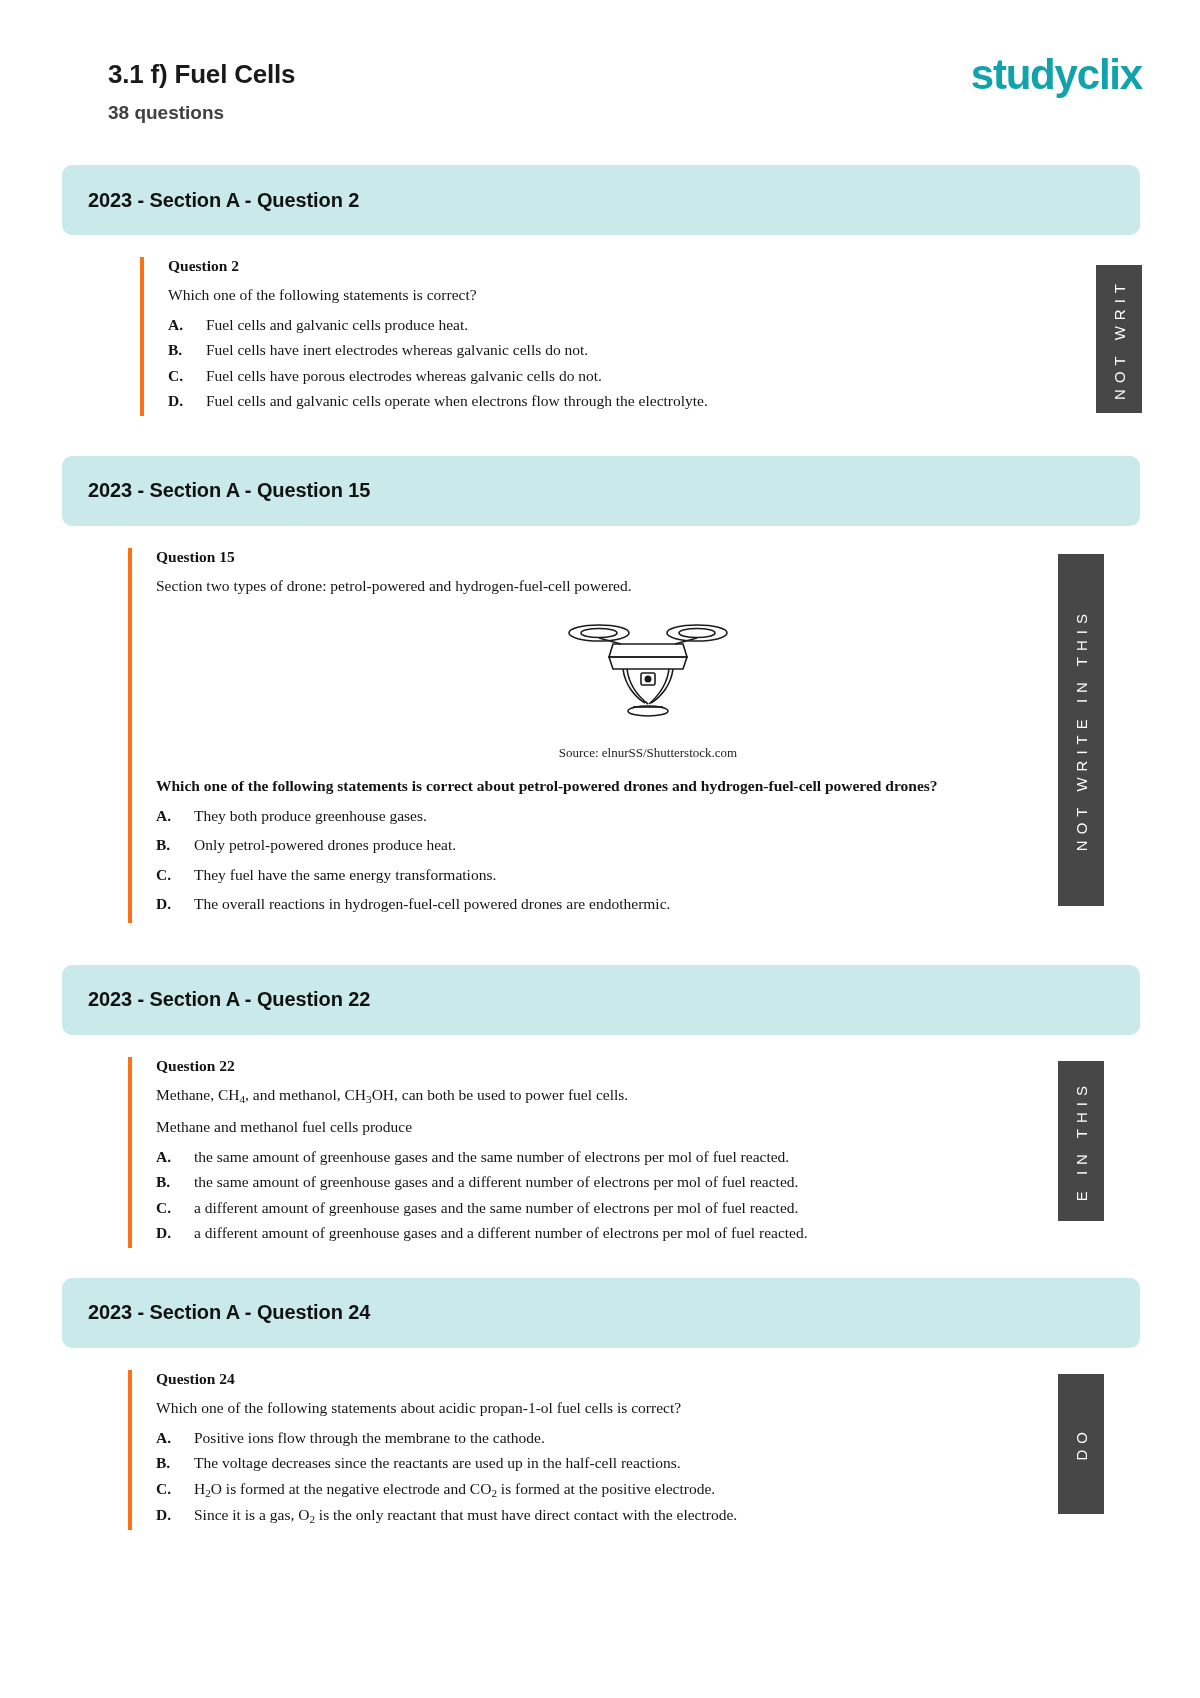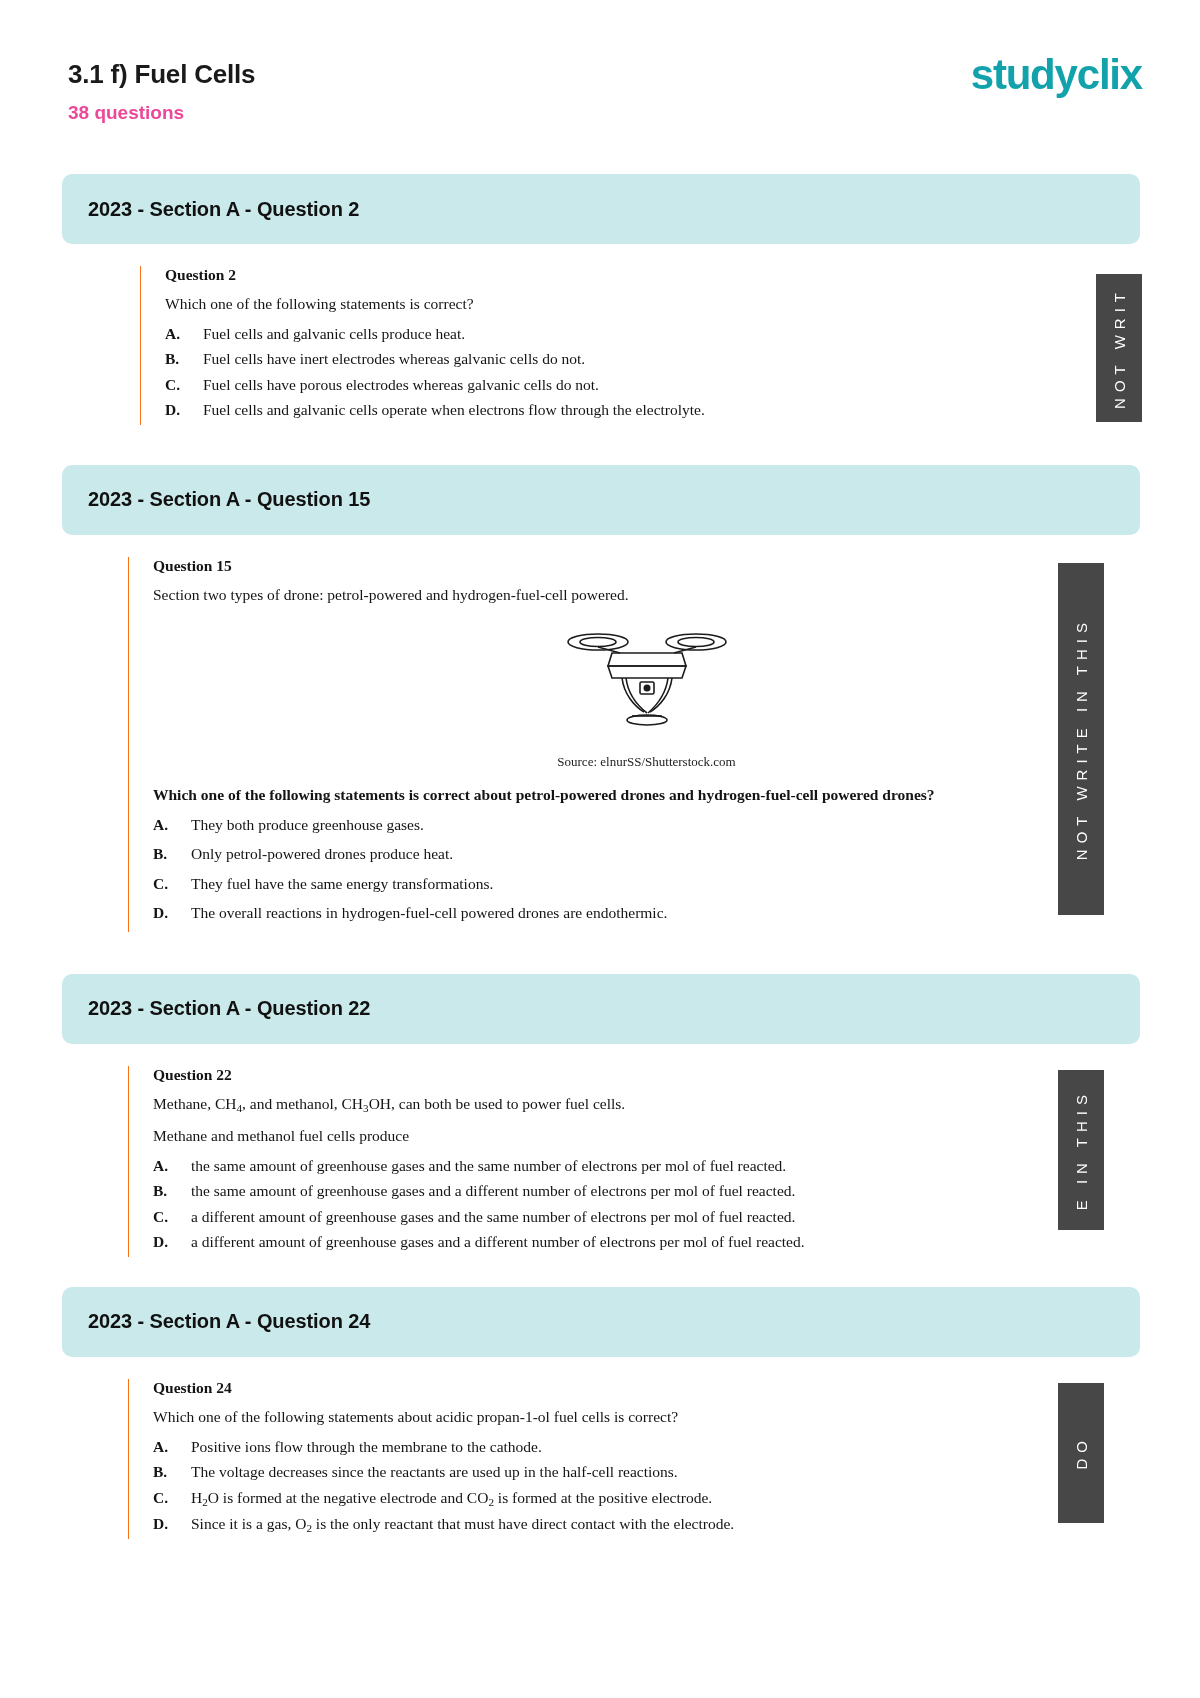--- a/index.html
+++ b/index.html
@@ -10,35 +10,35 @@
     font-family:"Liberation Sans", sans-serif;
     color:#111;
     position:relative;
     overflow:hidden;
   }
   .page { position:relative; width:1200px; height:1698px; padding:0; }
 
   
   .header {
     position:relative;
-    padding:60px 60px 0 68px;
+    padding:60px 60px 0 108px;
     height:150px;
   }
   .doc-title {
     font-size:26px;
     font-weight:700;
     letter-spacing:-0.2px;
     color:#1a1a1a;
     margin:0 0 12px 0;
     line-height:1.15;
   }
   .doc-subtitle {
     font-size:19px;
     font-weight:700;
-    color:#ec4899;
+    color:#404040;
     margin:0;
     line-height:1.15;
   }
   .brand {
     position:absolute;
     right:58px;
     top:54px;
     font-size:42px;
     font-weight:700;
     color:#12a2ab;
@@ -65,21 +65,21 @@
     letter-spacing:-0.1px;
   }
 
   .qbody {
     position:relative;
     padding:22px 0 10px 0;
     display:flex;
   }
   .qcontent {
     position:relative;
-    border-left:1px solid #f97316;
+    border-left:4px solid #f97316;
     padding-left:24px;
     margin-left:78px;
     flex:1;
     font-family:"Liberation Serif", serif;
     color:#141414;
   }
   .qtitle {
     font-weight:700;
     font-size:15.5px;
     margin:0 0 9px 0;
@@ -147,21 +147,21 @@
 <body>
 
 <div class="page">
 
   <div class="header">
     <div class="doc-title">3.1 f) Fuel Cells</div>
     <div class="doc-subtitle">38 questions</div>
     <div class="brand">studyclix</div>
   </div>
 
-  <div class="qgroup" style="margin-top:24px;">
+  <div class="qgroup" style="margin-top:15px;">
     <div class="qband">
       <div class="qband-label">2023 - Section A - Question 2</div>
     </div>
     <div class="qbody" style="min-height:170px;">
       <div class="qcontent">
         <div class="qtitle">Question 2</div>
         <div class="qstem">Which one of the following statements is correct?</div>
         <div class="opt">
           <span class="opt-letter">A.</span>
           <span class="opt-text">Fuel cells and galvanic cells produce heat.</span>

